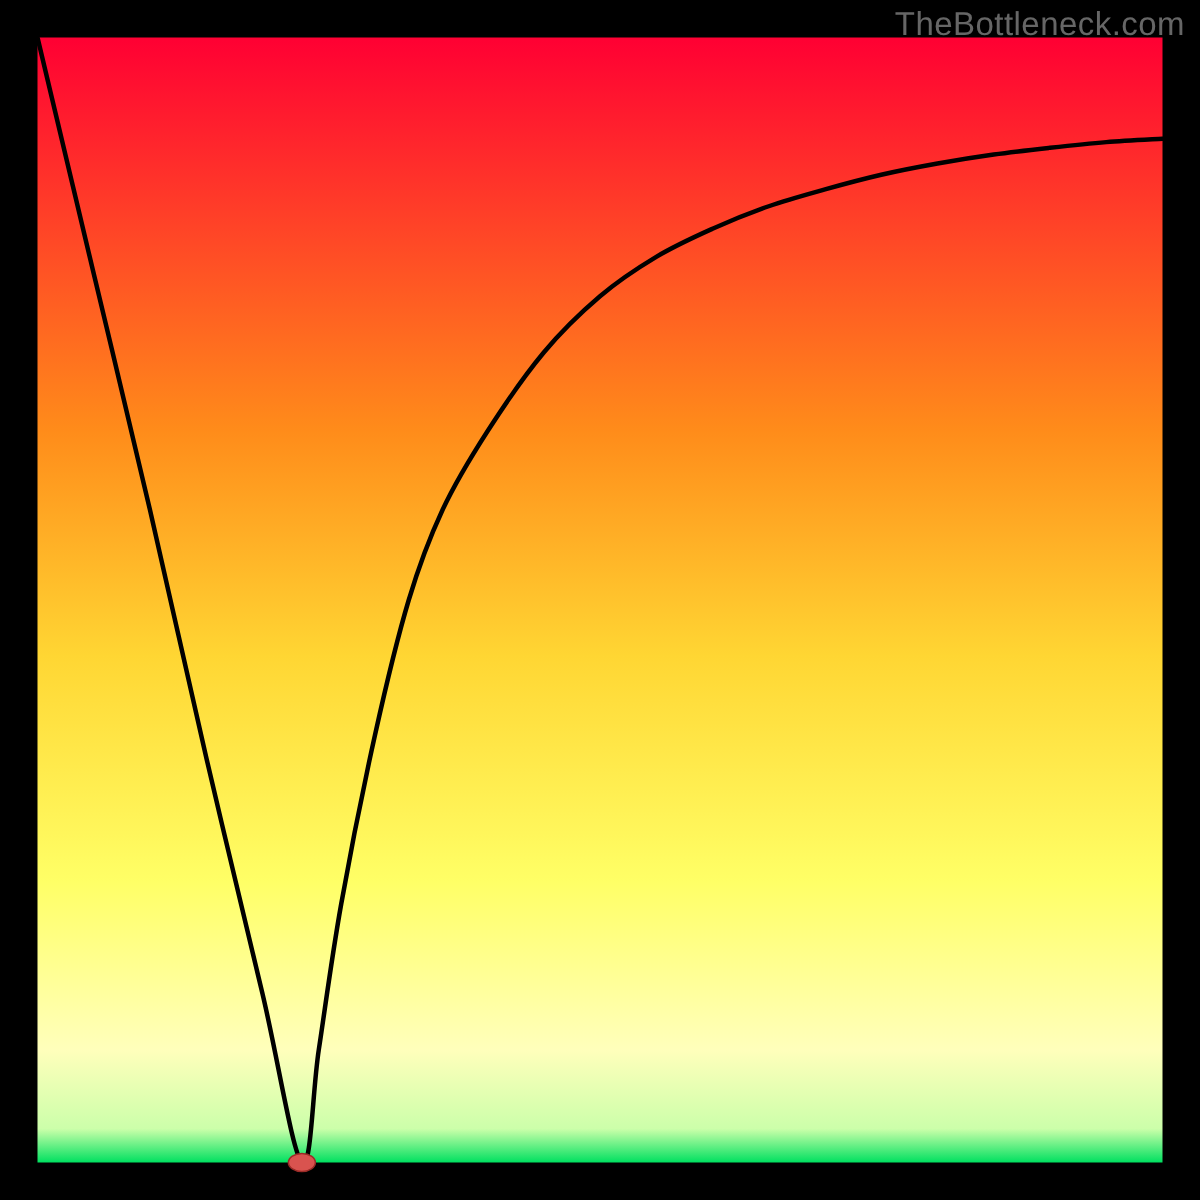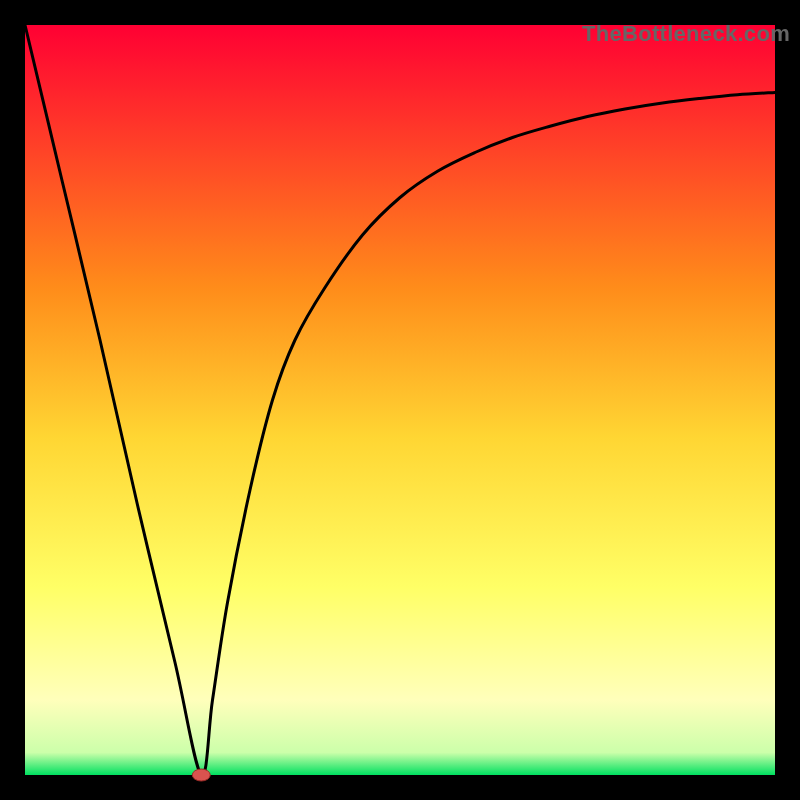--- a/index.html
+++ b/index.html
@@ -10,24 +10,24 @@
     background: #fff;
     font-family: Arial, Helvetica, sans-serif;
   }
   .container {
     position: relative;
     width: 800px;
     height: 800px;
   }
   .attribution {
     position: absolute;
-    top: 21px;
+    top: 3px;
     right: 10px;
     font-size: 22px;
-    font-weight: bold;
+    font-weight: normal;
     color: #666666;
     letter-spacing: 0.3px;
     z-index: 10;
   }
   svg {
     display: block;
   }
 </style>
 </head>
 <body>

